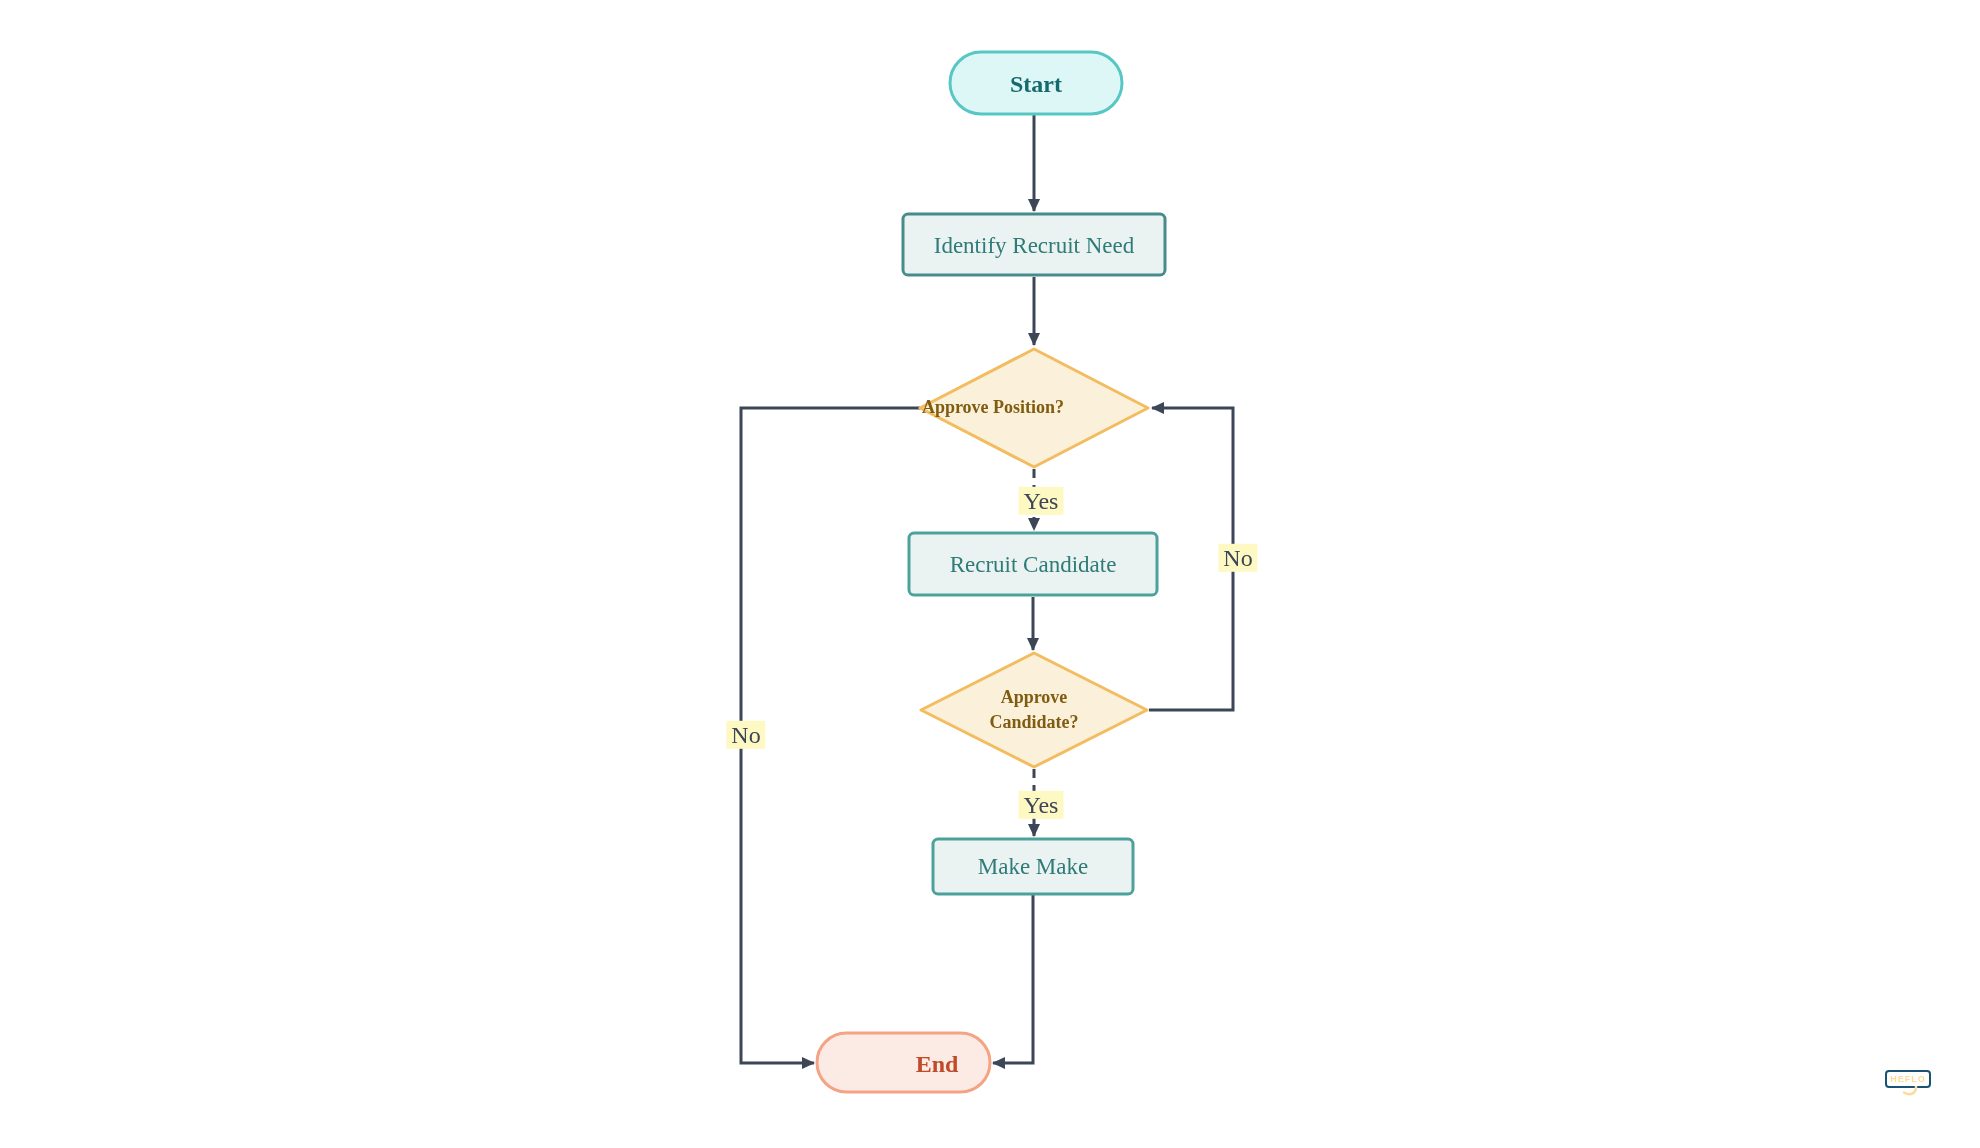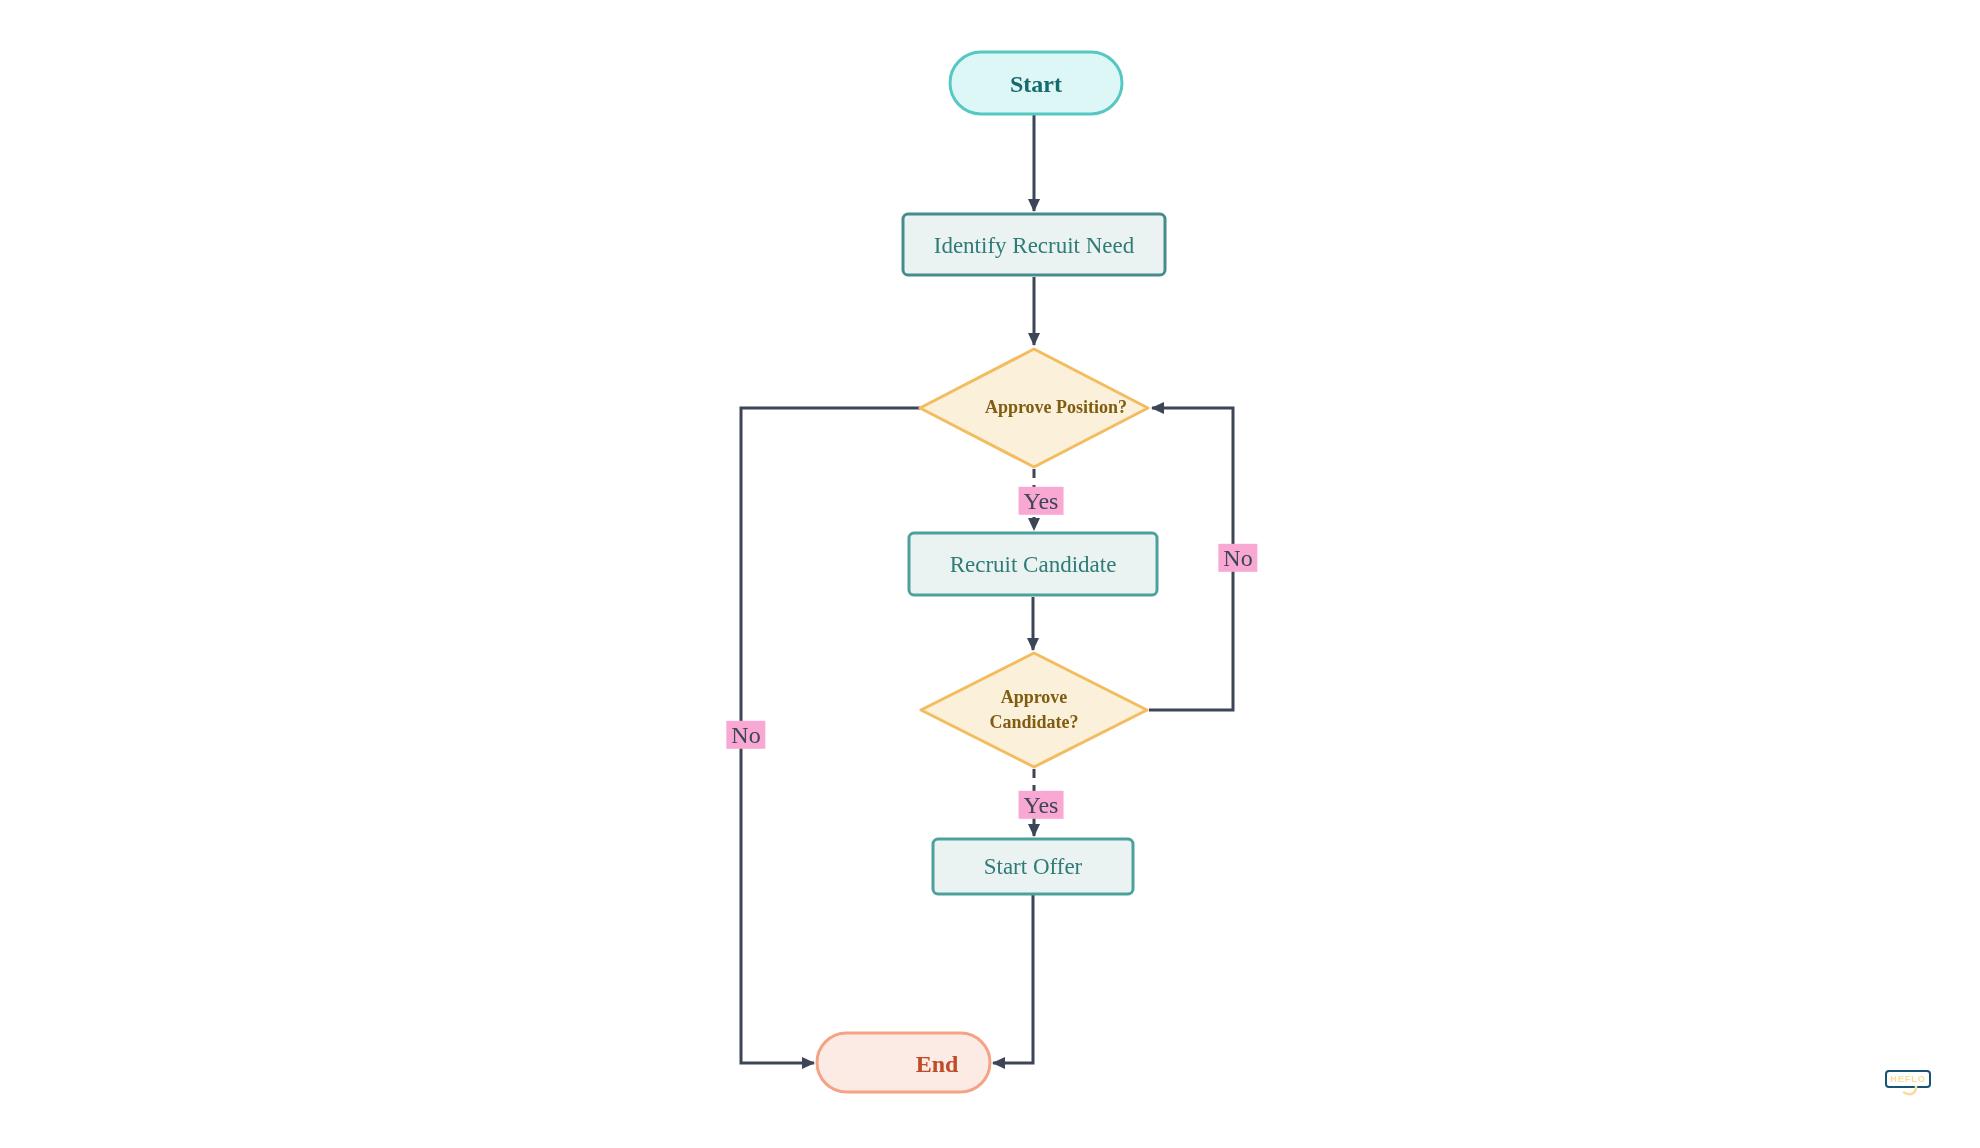--- a/index.html
+++ b/index.html
@@ -26,21 +26,21 @@
     color: #7f5c10; font-size: 18px; font-weight: bold;
     white-space: normal; width: 150px; line-height: 1.4;
   }
   .lbl-end { color: #c04b29; font-size: 24px; font-weight: bold; }
 
   .edge-label {
     position: absolute;
     transform: translate(-50%, -50%);
     color: #3d4656;
     font-size: 24px;
-    background: #f9a8d4;
+    background: #fef9c3;
     padding: 1px 5px;
     line-height: 1.1;
   }
 
   .watermark {
     position: absolute;
     left: 1885px;
     top: 1070px;
     width: 48px;
     height: 30px;
@@ -91,27 +91,27 @@
     <rect x="909" y="533" width="248" height="62" rx="5" fill="#eaf3f2" stroke="#4da19b" stroke-width="3"></rect>
     <polygon points="921,710 1034,653 1147,710 1034,767" fill="#fbf0da" stroke="#f2bc5f" stroke-width="3" stroke-linejoin="round"></polygon>
     <rect x="933" y="839" width="200" height="55" rx="5" fill="#eaf3f2" stroke="#4da19b" stroke-width="3"></rect>
     <rect x="817" y="1033" width="173" height="59" rx="29.5" ry="29.5" fill="#fcebe4" stroke="#f4a385" stroke-width="3"></rect>
   </svg>
 
   <div class="node-label lbl-start" style="left:1036px; top:84px;">Start</div>
 
   <div class="node-label lbl-process" style="left:1034px; top:246px;">Identify Recruit Need</div>
 
-  <div class="node-label lbl-decision" style="left:1056px; top:408px;">Approve Position?</div>
+  <div class="node-label lbl-decision" style="left:993px; top:408px;">Approve Position?</div>
 
   <div class="node-label lbl-process" style="left:1033px; top:565px;">Recruit Candidate</div>
 
   <div class="node-label lbl-decision" style="left:1034px; top:710px;">Approve Candidate?</div>
 
-  <div class="node-label lbl-process" style="left:1033px; top:867px;">Start Offer</div>
+  <div class="node-label lbl-process" style="left:1033px; top:867px;">Make Make</div>
 
   <div class="node-label lbl-end" style="left:937px; top:1064px;">End</div>
 
   <div class="edge-label" style="left:1041px; top:501px;">Yes</div>
 
   <div class="edge-label" style="left:746px; top:735px;">No</div>
 
   <div class="edge-label" style="left:1041px; top:805px;">Yes</div>
 
   <div class="edge-label" style="left:1238px; top:558px;">No</div>

